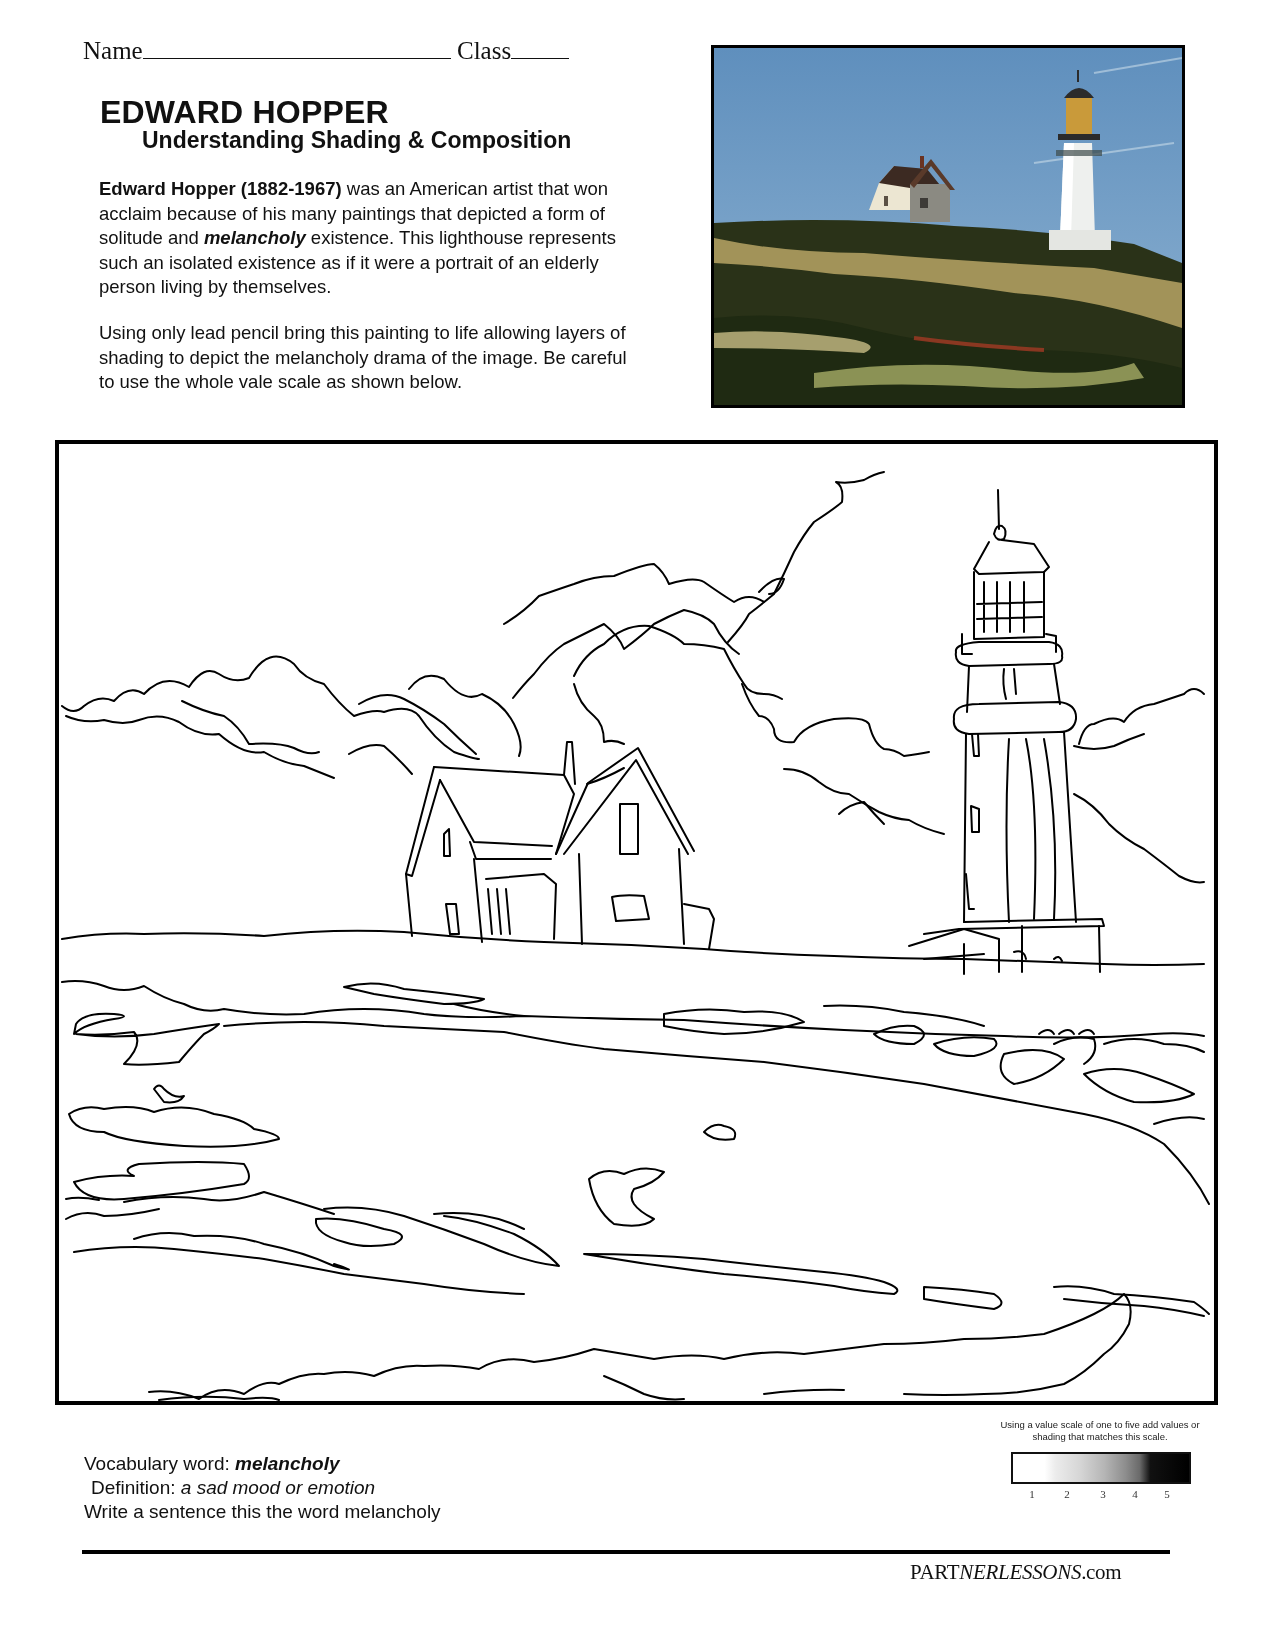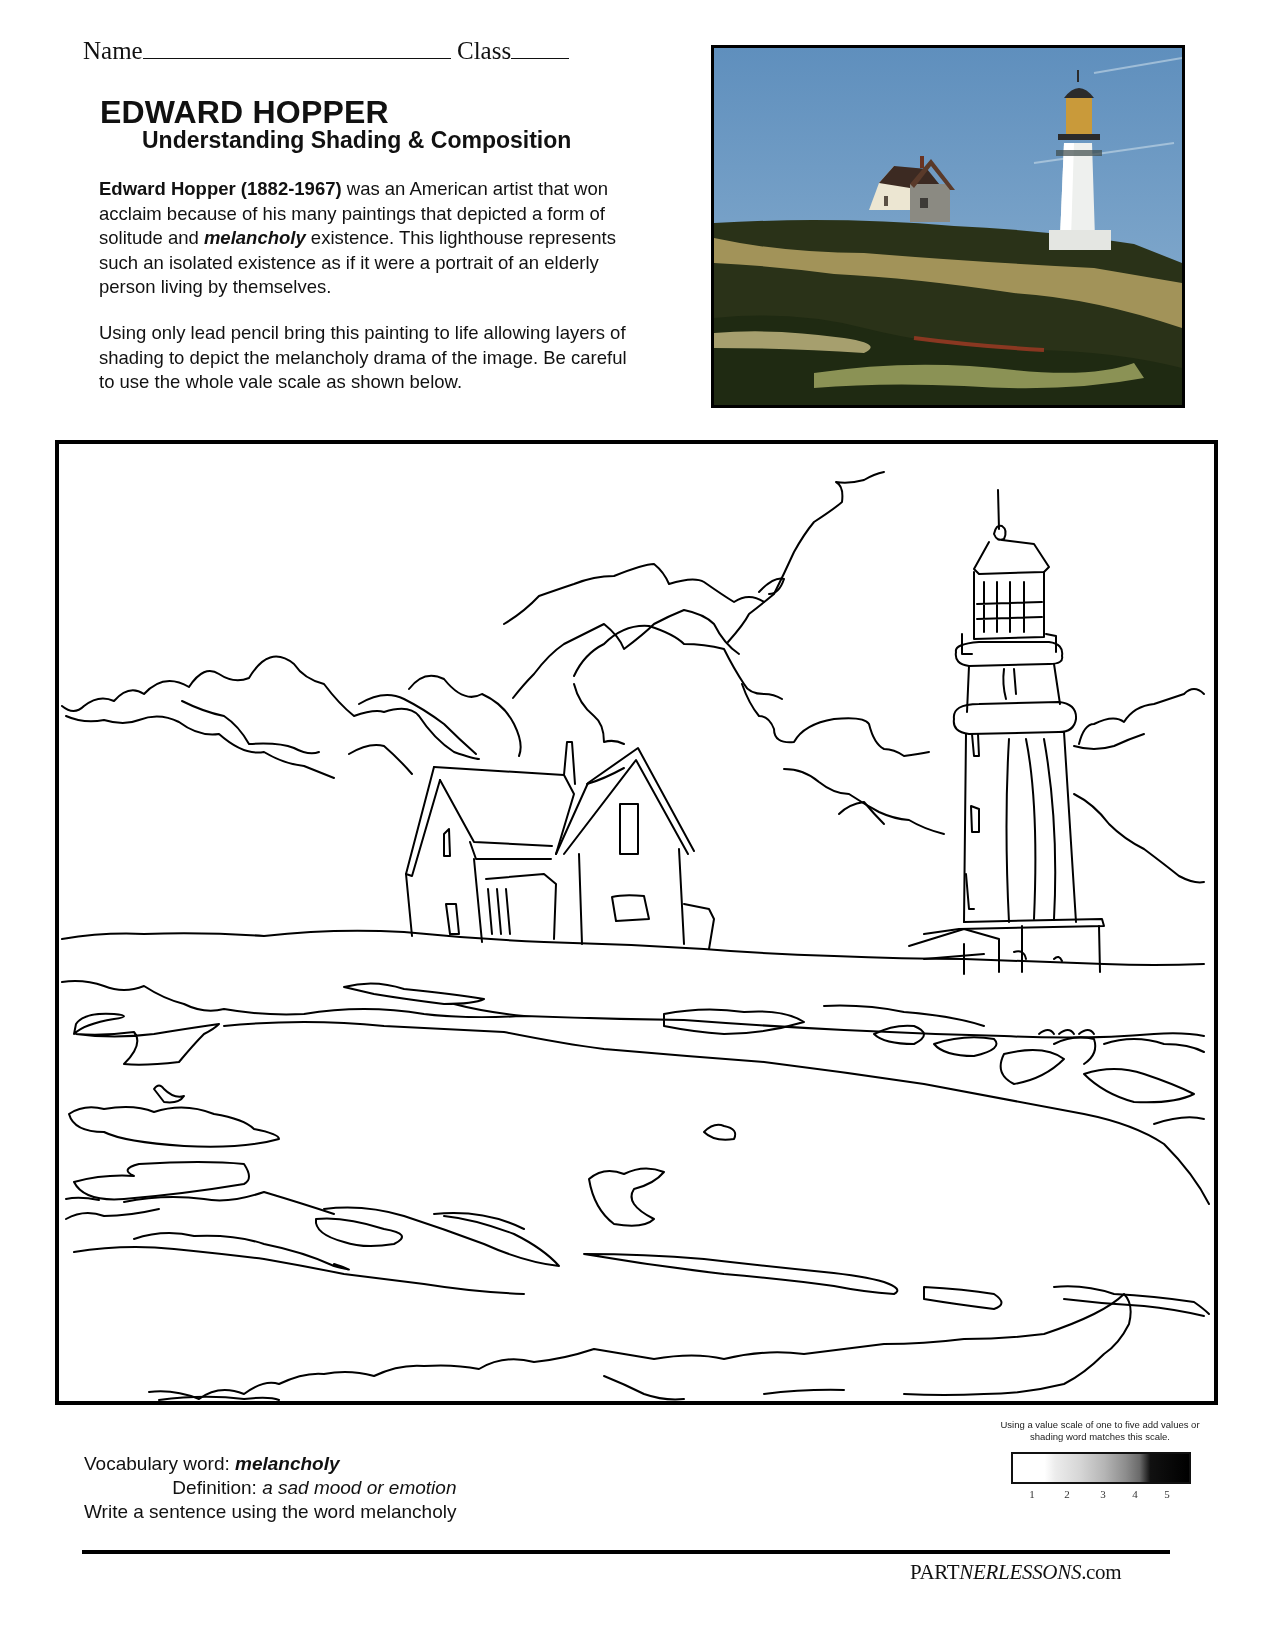--- a/index.html
+++ b/index.html
@@ -13,21 +13,21 @@
   #title { left:100px; top:94px; font-size:32px; font-weight:bold; letter-spacing:0.2px; }
   #subtitle { left:94px; top:127px; font-size:23px; font-weight:bold;margin-left:48px; }
   #intro { left:99px; top:177px; width:560px; font-size:18.5px; line-height:24.5px; }
   #intro b, #intro i { font-weight:bold; }
   #instructions { left:99px; top:321px; width:530px; font-size:18.5px; line-height:24.5px; }
 
   #painting { left:711px; top:45px; width:474px; height:363px; border:3px solid #000; box-sizing:border-box; overflow:hidden; }
   #drawing-box { left:55px; top:440px; width:1163px; height:965px; border:4px solid #000; box-sizing:border-box; overflow:hidden; background:#fff; }
 
   #vocab { left:84px; top:1452px; font-size:19px; line-height:24px; }
-  #vocab .def { padding-left:7px;text-align:right; }
+  #vocab .def { padding-left:7px; }
   #scale-caption { left:995px; top:1419px; width:210px; text-align:center; font-size:9.5px; line-height:11.5px; color:#222; }
   #scale-bar { left:1011px; top:1452px; width:180px; height:32px; border:2px solid #111; box-sizing:border-box;
      background:linear-gradient(to right,#fff 0%,#fff 18%,#ececec 24%,#d6d6d6 38%,#b5b5b5 52%,#8d8d8d 64%,#6a6a6a 72%,#111 78%,#000 100%); }
   .scale-num { top:1488px; font-size:11px; width:14px; text-align:center; color:#333; }
   #footer-rule { left:82px; top:1550px; width:1088px; height:4px; background:#000; }
   #footer-brand { left:910px; top:1560px; font-size:21px; font-style:italic; letter-spacing:-0.3px; }
 </style>
 </head>
 <body>
 
@@ -188,24 +188,24 @@
   </svg>
 </div>
 
 <div id="vocab" class="abs sans">
   <div>
     <span>Vocabulary word: </span><b><i>melancholy</i></b>
   </div>
   <div class="def">
     <span>Definition: </span><i>a sad mood or emotion</i>
   </div>
-  <div>Write a sentence using the word melancholy</div>
-</div>
-
-<div id="scale-caption" class="abs sans">Using a value scale of one to five add values or shading word matches this scale.</div>
+  <div>Write a sentence this the word melancholy</div>
+</div>
+
+<div id="scale-caption" class="abs sans">Using a value scale of one to five add values or shading that matches this scale.</div>
 <div id="scale-bar" class="abs"></div>
 <div class="abs serif scale-num" style="left:1025px">1</div>
 <div class="abs serif scale-num" style="left:1060px">2</div>
 <div class="abs serif scale-num" style="left:1096px">3</div>
 <div class="abs serif scale-num" style="left:1128px">4</div>
 <div class="abs serif scale-num" style="left:1160px">5</div>
 
 <div id="footer-rule" class="abs"></div>
 <div id="footer-brand" class="abs serif">
   <span style="font-style:normal">PART</span><span>NERLESSONS</span><span style="font-style:normal">.com</span>

